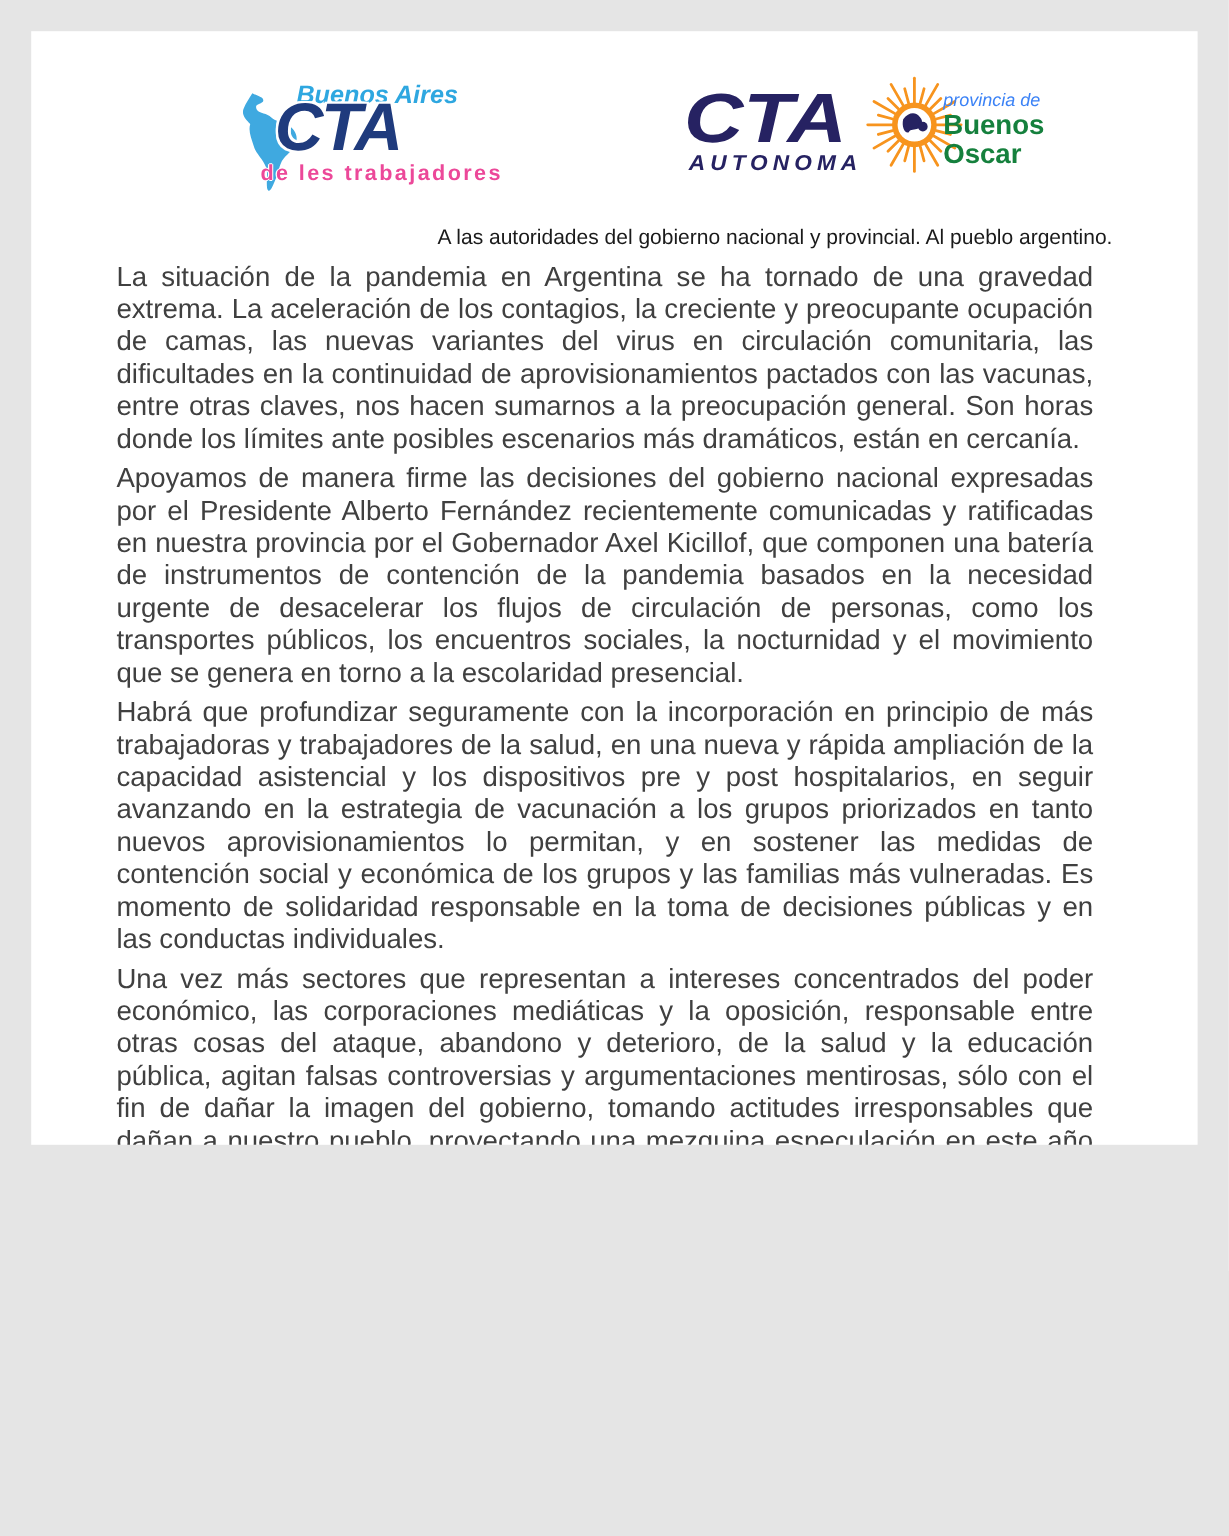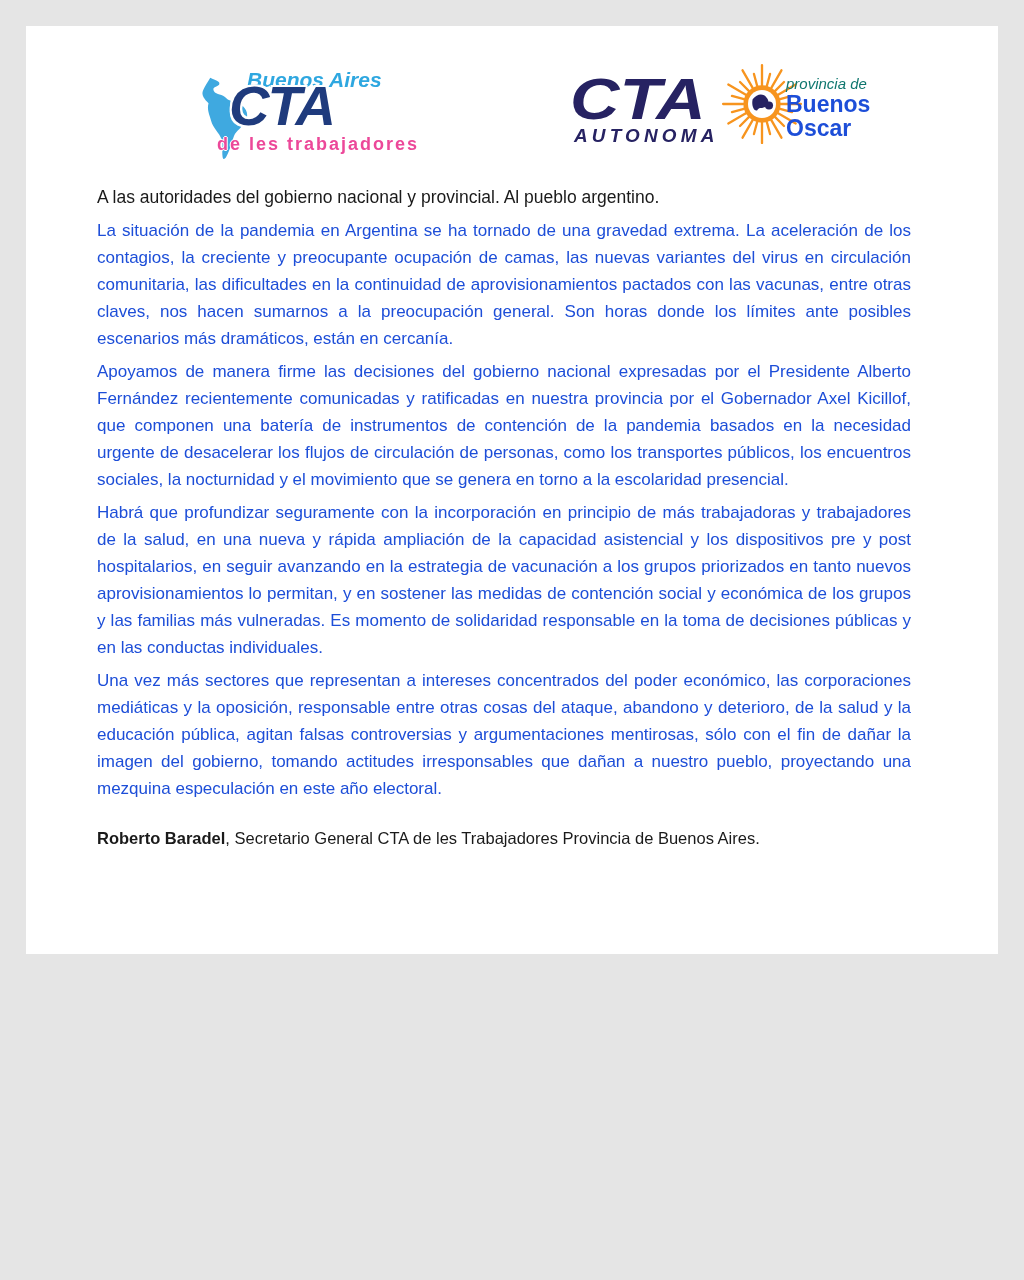--- a/index.html
+++ b/index.html
@@ -47,44 +47,44 @@
   }
   .logo-right .autonoma{
     position:absolute;left:4px;top:58px;
     font-size:18px;font-weight:900;font-style:italic;
     color:#262262;letter-spacing:4px;white-space:nowrap;
     transform:scaleX(1.05);transform-origin:0 0;
   }
   .logo-right .sun-icon{position:absolute;left:150px;top:-6px;}
   .logo-right .prov{position:absolute;left:216px;top:8px;line-height:1.05;}
   .logo-right .prov .small{
-    font-size:15px;font-style:italic;color:#0f766e;display:block;
+    font-size:15px;font-style:italic;color:#3b82f6;display:block;
   }
   .logo-right .prov .big{
-    font-size:23px;font-weight:bold;color:#1d4ed8;display:block;
+    font-size:23px;font-weight:bold;color:#15803d;display:block;
   }
 
   
   .headline{margin-top:26px;height:78px;}
   .headline .hl-line{
     display:inline-block;
     font-size:35px;font-weight:bold;line-height:38px;
     color:#111;white-space:nowrap;
     transform:scaleX(0.68);transform-origin:0 50%;
     letter-spacing:0px;
   }
 
   
   .salutation{
     margin-top:16px;
-    font-size:17.5px;line-height:27px;color:#1a1a1a;
+    font-size:17.5px;line-height:27px;color:#1a1a1a;text-align:right;
   }
   .body-text p{
     margin:6px 16px 0 0;
-    font-size:17px;line-height:27px;color:#1d4ed8;
+    font-size:23px;line-height:27px;color:#404040;
     text-align:justify;
   }
   .signatures{margin-top:20px;}
   .sig-line{font-size:16.5px;line-height:33px;color:#1a1a1a;}
   .sig-line .sig-name{font-weight:bold;}
 </style>
 </head>
 <body>
 
 <div class="paper">

